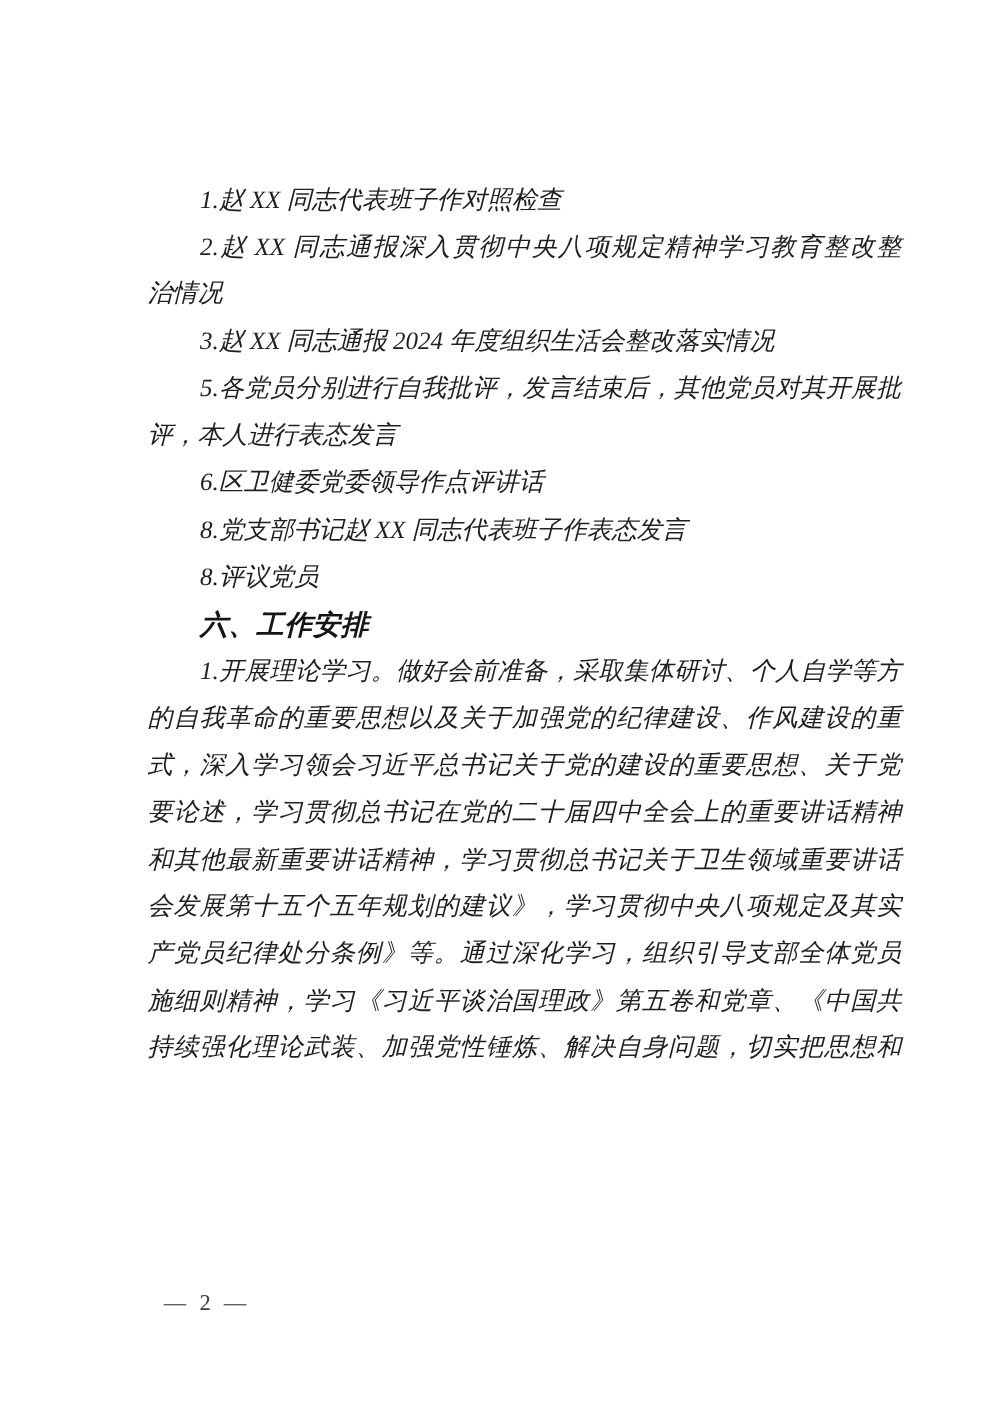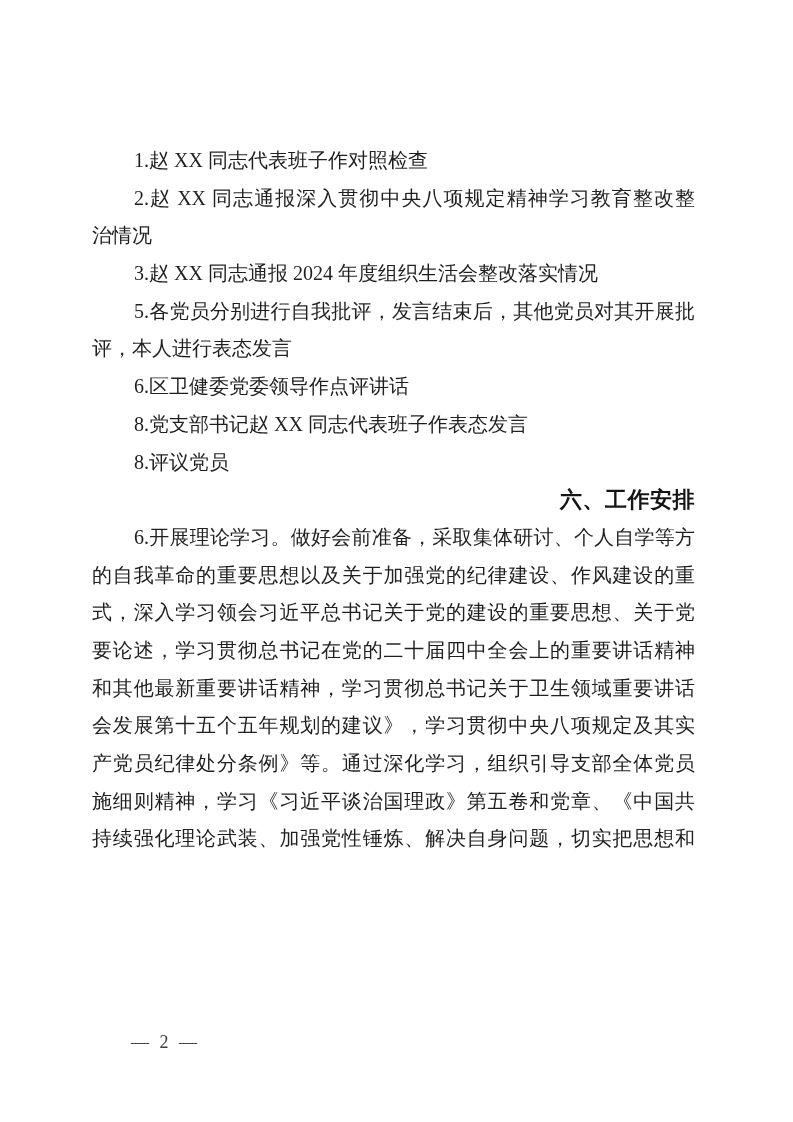--- a/index.html
+++ b/index.html
@@ -11,23 +11,24 @@
     position: relative;
     width: 793px;
     height: 1122px;
     background: #ffffff;
     overflow: hidden;
     font-family: "Liberation Serif", "DejaVu Serif", serif;
     color: #1f1f1f;
   }
   .content {
     position: absolute;
-    left: 92px;
+    left: 118px;
     top: 142px;
     width: 603px;
+    font-style: italic;
   }
   .ln {
     box-sizing: border-box;
     width: 603px;
     height: 37.7px;
     line-height: 37.7px;
     font-size: 20px;
     text-align: left;
     overflow: visible;
   }
@@ -38,21 +39,20 @@
     text-align: justify;
     text-align-last: justify;
     text-justify: inter-character;
   }
   .heading {
     font-family: "Liberation Sans", "DejaVu Sans", sans-serif;
     font-weight: 700;
     font-size: 22px;
     color: #151515;
     letter-spacing: 0.5px;
-    text-align: right;
   }
   .pagenum {
     position: absolute;
     left: 131px;
     top: 1031px;
     font-family: "Liberation Serif", "DejaVu Serif", serif;
     font-size: 18px;
     line-height: 22px;
     color: #3d3d3d;
     letter-spacing: 3px;
@@ -67,21 +67,21 @@
     <div class="ln indent">1.赵 XX 同志代表班子作对照检查</div>
     <div class="ln indent fill">2.赵 XX 同志通报深入贯彻中央八项规定精神学习教育整改整</div>
     <div class="ln">治情况</div>
     <div class="ln indent">3.赵 XX 同志通报 2024 年度组织生活会整改落实情况</div>
     <div class="ln indent fill">5.各党员分别进行自我批评，发言结束后，其他党员对其开展批</div>
     <div class="ln">评，本人进行表态发言</div>
     <div class="ln indent">6.区卫健委党委领导作点评讲话</div>
     <div class="ln indent">8.党支部书记赵 XX 同志代表班子作表态发言</div>
     <div class="ln indent">8.评议党员</div>
     <div class="ln indent heading">六、工作安排</div>
-    <div class="ln indent fill">6.开展理论学习。做好会前准备，采取集体研讨、个人自学等方</div>
+    <div class="ln indent fill">1.开展理论学习。做好会前准备，采取集体研讨、个人自学等方</div>
     <div class="ln fill">的自我革命的重要思想以及关于加强党的纪律建设、作风建设的重</div>
     <div class="ln fill">式，深入学习领会习近平总书记关于党的建设的重要思想、关于党</div>
     <div class="ln fill">要论述，学习贯彻总书记在党的二十届四中全会上的重要讲话精神</div>
     <div class="ln fill">和其他最新重要讲话精神，学习贯彻总书记关于卫生领域重要讲话</div>
     <div class="ln fill">会发展第十五个五年规划的建议》，学习贯彻中央八项规定及其实</div>
     <div class="ln fill">产党员纪律处分条例》等。通过深化学习，组织引导支部全体党员</div>
     <div class="ln fill">施细则精神，学习《习近平谈治国理政》第五卷和党章、《中国共</div>
     <div class="ln fill">持续强化理论武装、加强党性锤炼、解决自身问题，切实把思想和</div>
   </div>
   <div class="pagenum">— 2 —</div>

